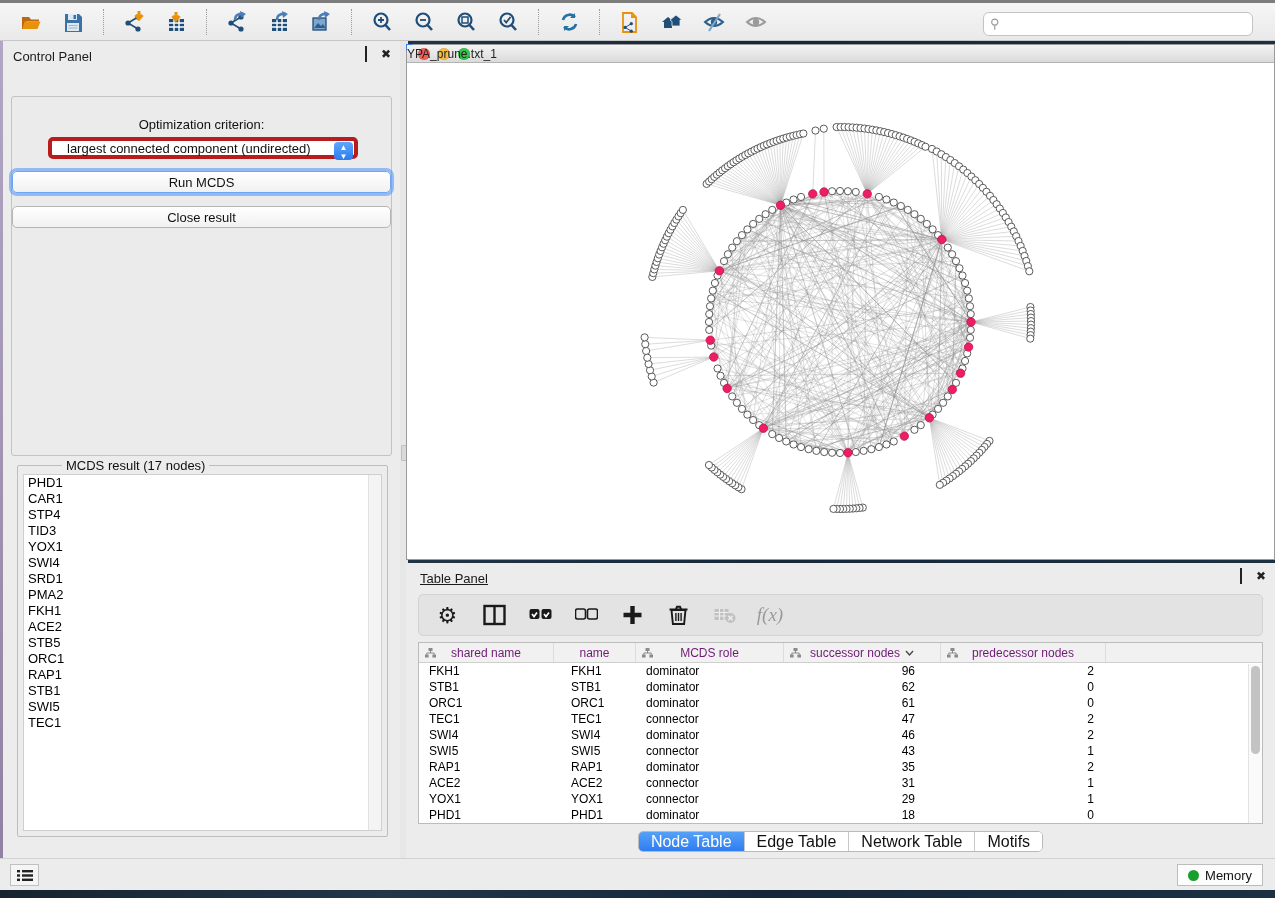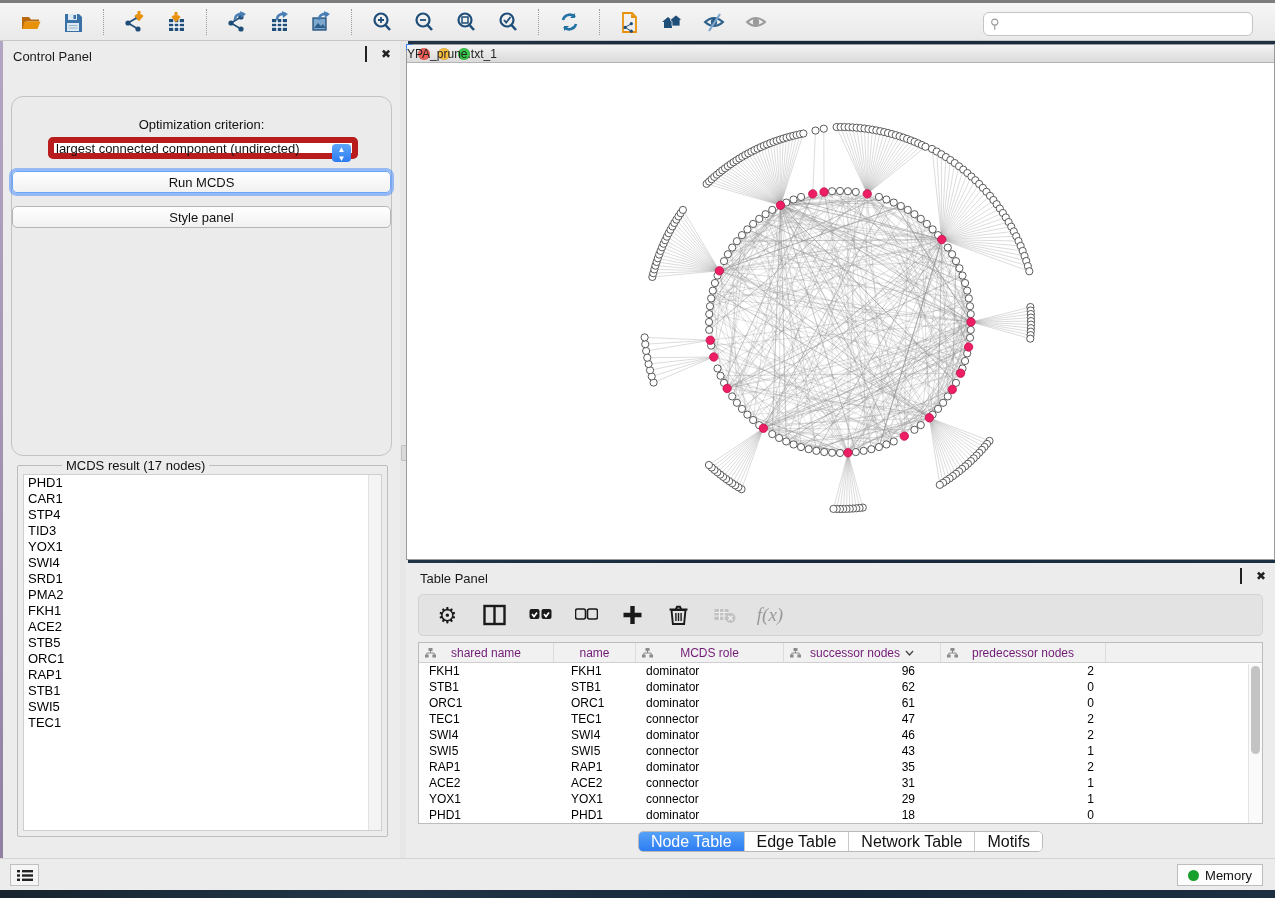--- a/index.html
+++ b/index.html
@@ -31,25 +31,25 @@
   .float-box { width:9px; height:9px; border:1.5px solid #222; margin-top:1px; }
 
   .seg-tabs { position:absolute; left:77px; top:31px; display:flex; border:1px solid #b5b5b5;
               border-radius:5px; overflow:hidden; background:#fff; height:22px; }
   .seg-tab { padding:0 13px; font-size:13px; color:#1a1a1a; display:flex; align-items:center;
              border-left:1px solid #c9c9c9; background:#fff; }
   .seg-tab:first-child { border-left:none; }
   .seg-tab.sel { background:linear-gradient(#55a1f8,#2e7df2); color:#fff; border-left-color:#2e7df2; }
 
   .cp-content { position:absolute; left:8px; top:55px; width:381px; height:360px;
-                border:1px solid #c3c3c3; border-radius:12px; background:#ebebeb; }
+                border:1px solid #c3c3c3; border-radius:3px; background:#ebebeb; }
   .opt-label { position:absolute; top:20px; width:100%; text-align:center; font-size:13px; color:#111; }
   .dropdown { position:absolute; left:36px; top:40px; width:310px; height:22px; background:#fff;
-              border:6px solid #b91c1c; border-radius:5px; font-size:13px; color:#111;
-              display:flex; align-items:center; padding-left:2px; }
+              border:4px solid #b91c1c; border-radius:5px; font-size:13px; color:#111;
+              display:flex; align-items:center; padding-left:15px; }
   .dd-stepper { position:absolute; right:1px; top:1px; width:19px; height:18px; border-radius:4px;
                 background:linear-gradient(#5ea7fa,#2d7bf1); color:#fff; font-size:8px; line-height:9px;
                 text-align:center; padding-top:1px; }
   .cp-buttons { position:absolute; top:74px; width:100%; display:flex; justify-content:center; gap:13px;flex-direction:column; }
   .mac-btn { height:22px; background:linear-gradient(#ffffff,#f1f1f1); border:1px solid #b5b5b5;
              border-radius:5px; font-size:13px; color:#111; padding:0 14px;
              font-family:"Liberation Sans",sans-serif; }
   .mac-btn.focused { box-shadow:0 0 0 3px rgba(77,144,254,.55); border-color:#6ba7f5; }
 
   .group-box { position:absolute; left:14px; top:424px; width:371px; height:372px;
@@ -274,21 +274,21 @@
     </div>
 
     <div class="cp-content">
       <div class="opt-label">Optimization criterion:</div>
       <div class="dropdown">
         <span>largest connected component (undirected)</span>
         <span class="dd-stepper">▲<br>▼</span>
       </div>
       <div class="cp-buttons">
         <button class="mac-btn focused">Run MCDS</button>
-        <button class="mac-btn">Style panel</button>
+        <button class="mac-btn">Close result</button>
       </div>
     </div>
 
     <div class="group-box">
       <span class="group-title">MCDS result (17 nodes)</span>
       <div class="mcds-list" id="mcds-list">
         <div class="list-scroll-track"></div>
       <div class="mcds-item">PHD1</div>
           <div class="mcds-item">CAR1</div>
           <div class="mcds-item">STP4</div>
@@ -1136,21 +1136,21 @@
         <circle cx="545.2889163919767" cy="326.4699878132171" r="4.2" fill="#ee1e63" stroke="#c01050" stroke-width="0.8"></circle>
         <circle cx="320.12657998216014" cy="325.4875255478522" r="4.2" fill="#ee1e63" stroke="#c01050" stroke-width="0.8"></circle>
         <circle cx="522.3417851681872" cy="354.80733491211134" r="4.2" fill="#ee1e63" stroke="#c01050" stroke-width="0.8"></circle>
         <circle cx="497.30839172358344" cy="373.1290092567448" r="4.2" fill="#ee1e63" stroke="#c01050" stroke-width="0.8"></circle>
         <circle cx="356.3705445766748" cy="365.2493602876018" r="4.2" fill="#ee1e63" stroke="#c01050" stroke-width="0.8"></circle>
         <circle cx="440.9973586790663" cy="389.75565859326457" r="4.2" fill="#ee1e63" stroke="#c01050" stroke-width="0.8"></circle>
       </svg>
   </div>
 
   <div class="table-panel">
-    <div class="panel-title-row" style="left:14px;">Table Panel</div>
+    <div class="panel-title-row" style="left:14px;text-decoration:underline;">Table Panel</div>
     <div class="panel-winbtns">
       <span class="winbtn"><span class="float-box"></span></span>
       <span class="winbtn">✖</span>
     </div>
 
     <div class="tp-toolbar" id="tp-toolbar">
         <span class="tp-icon">
           <svg width="23" height="22" viewBox="0 0 22 22">
             <text x="0" y="19" font-size="22" fill="#1a1a1a">⚙</text>
           </svg>

